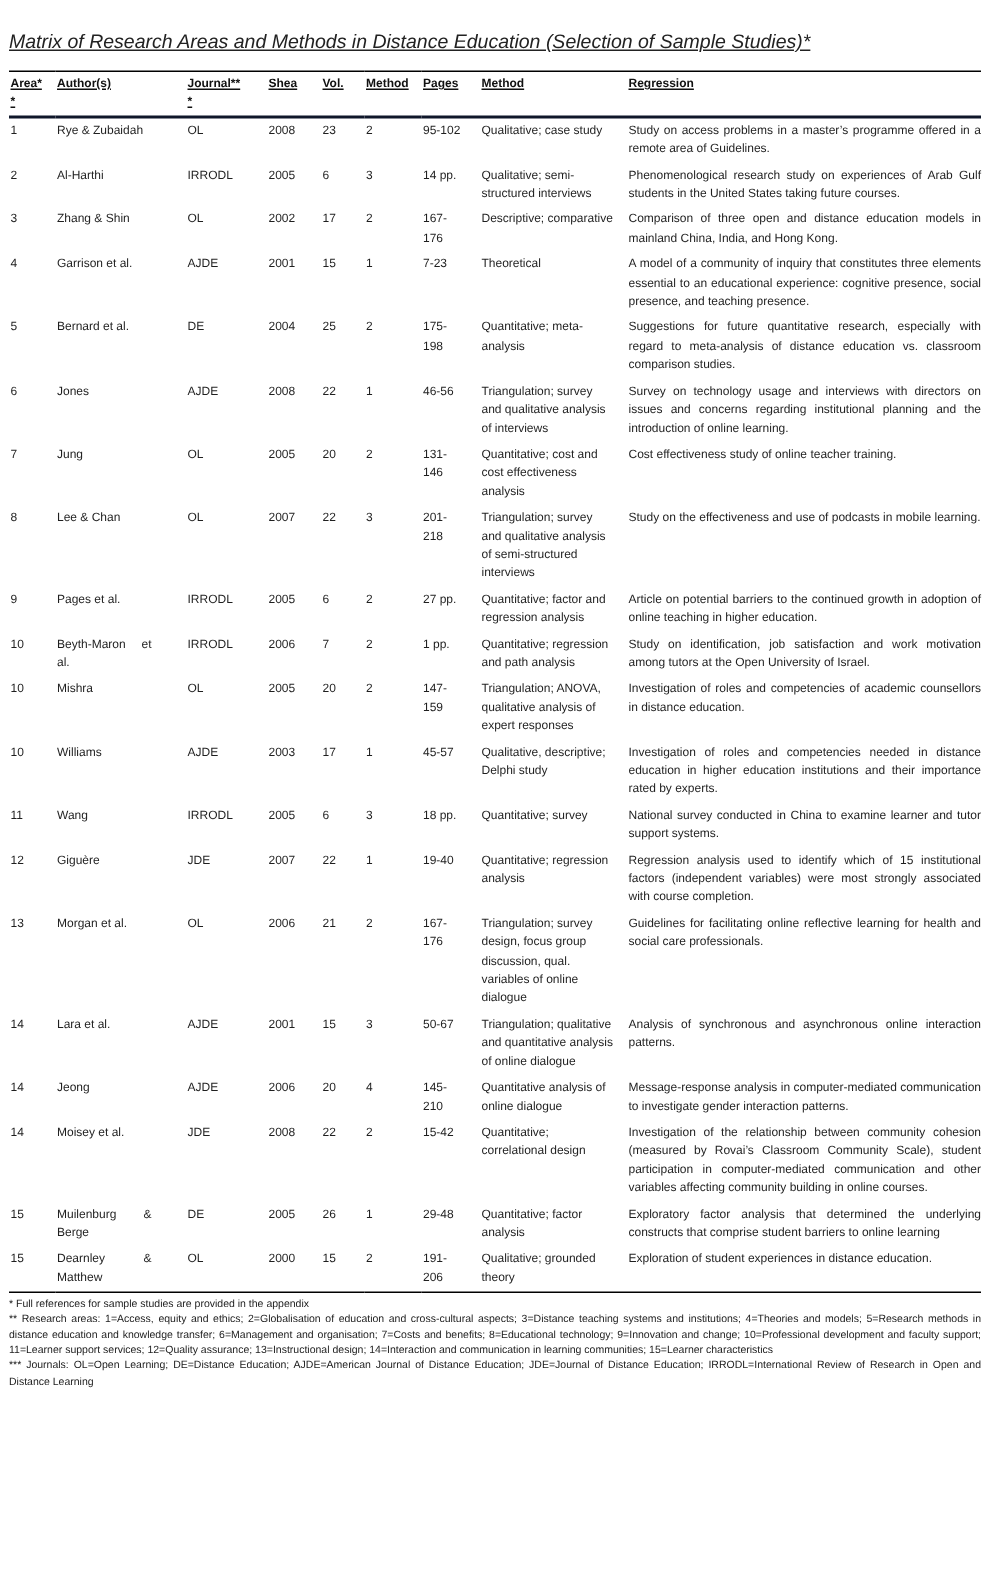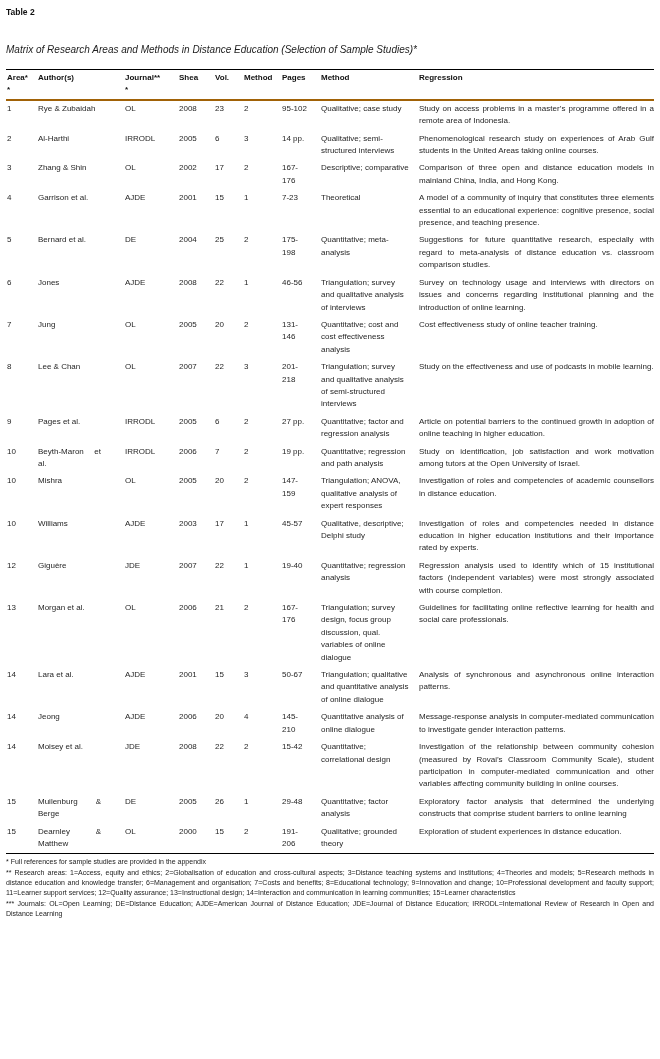--- a/index.html
+++ b/index.html
@@ -8,21 +8,21 @@
     width: 660px; height: 1059px;
     font-family: "Liberation Sans", "DejaVu Sans", sans-serif;
     color: #1f1f1f;
     overflow: hidden;
   }
   .page { padding: 7px 6px 0 6px; width: 660px; }
   .table-label {
     font-size: 8.5px; font-weight: bold; line-height: 11px; color: #111;
   }
   .caption {
-    margin-top: 26px; font-size: 10px; font-style: italic; line-height: 11px; color: #222;
+    margin-top: 15px; font-size: 13px; font-style: italic; line-height: 11px; color: #222; text-decoration: underline;
   }
   table.studies {
     margin-top: 14px;
     width: 648px;
     border-collapse: collapse;
     table-layout: fixed;
     border-top: 1.5px solid #000;
     border-bottom: 1px solid #000;
   }
   col.w-area    { width: 31px; }
@@ -35,41 +35,41 @@
   col.w-method  { width: 98px; }
   col.w-desc    { width: 236px; }
   th, td {
     font-size: 8px; line-height: 12.4px;
     vertical-align: top; text-align: left;
     padding: 2px 4px 3px 1px;
     font-weight: normal;
   }
   thead th {
     font-weight: bold;
-    border-bottom: 2px solid #a16207;
+    border-bottom: 2px solid #0f172a;
     white-space: pre-line;
     padding-bottom: 2px;
     color: #111;
+    text-decoration: underline;
   }
   td.c-author { padding-right: 23px; text-align: justify; }
   td.c-pages  { padding-right: 12px; }
   td.c-method { padding-right: 9px; }
   td.c-desc   { text-align: justify; padding-right: 0; }
   .footnotes { margin-top: 3px; width: 648px; }
   .fn {
     font-size: 7px; line-height: 10.3px; color: #222;
   }
   .fn-justify { text-align: justify; }
 </style>
 </head>
 <body>
 
 <div class="page">
 
-  <div class="table-label">Table 2</div>
 
   <div class="caption">Matrix of Research Areas and Methods in Distance Education (Selection of Sample Studies)*</div>
 
   <table class="studies">
     <colgroup>
       <col class="w-area">
         <col class="w-author">
         <col class="w-journal">
       <col class="w-year">
         <col class="w-vol">
@@ -96,33 +96,33 @@
     <tbody id="table-body">
   <tr>
     <td class="c-area">1</td>
     <td class="c-author">Rye &amp; Zubaidah</td>
     <td class="c-journal">OL</td>
     <td class="c-year">2008</td>
     <td class="c-vol">23</td>
     <td class="c-issue">2</td>
     <td class="c-pages">95-102</td>
     <td class="c-method">Qualitative; case study</td>
-    <td class="c-desc">Study on access problems in a master’s programme offered in a remote area of Indonesia.</td>
+    <td class="c-desc">Study on access problems in a master’s programme offered in a remote area of Guidelines.</td>
   </tr>
 
   <tr>
     <td class="c-area">2</td>
     <td class="c-author">Al-Harthi</td>
     <td class="c-journal">IRRODL</td>
     <td class="c-year">2005</td>
     <td class="c-vol">6</td>
     <td class="c-issue">3</td>
     <td class="c-pages">14 pp.</td>
     <td class="c-method">Qualitative; semi-structured interviews</td>
-    <td class="c-desc">Phenomenological research study on experiences of Arab Gulf students in the United Areas taking online courses.</td>
+    <td class="c-desc">Phenomenological research study on experiences of Arab Gulf students in the United States taking future courses.</td>
   </tr>
 
   <tr>
     <td class="c-area">3</td>
     <td class="c-author">Zhang &amp; Shin</td>
     <td class="c-journal">OL</td>
     <td class="c-year">2002</td>
     <td class="c-vol">17</td>
     <td class="c-issue">2</td>
     <td class="c-pages">167-176</td>
@@ -202,21 +202,21 @@
     <td class="c-desc">Article on potential barriers to the continued growth in adoption of online teaching in higher education.</td>
   </tr>
 
   <tr>
     <td class="c-area">10</td>
     <td class="c-author">Beyth-Maron et al.</td>
     <td class="c-journal">IRRODL</td>
     <td class="c-year">2006</td>
     <td class="c-vol">7</td>
     <td class="c-issue">2</td>
-    <td class="c-pages">19 pp.</td>
+    <td class="c-pages">1 pp.</td>
     <td class="c-method">Quantitative; regression and path analysis</td>
     <td class="c-desc">Study on identification, job satisfaction and work motivation among tutors at the Open University of Israel.</td>
   </tr>
 
   <tr>
     <td class="c-area">10</td>
     <td class="c-author">Mishra</td>
     <td class="c-journal">OL</td>
     <td class="c-year">2005</td>
     <td class="c-vol">20</td>
@@ -231,20 +231,31 @@
     <td class="c-author">Williams</td>
     <td class="c-journal">AJDE</td>
     <td class="c-year">2003</td>
     <td class="c-vol">17</td>
     <td class="c-issue">1</td>
     <td class="c-pages">45-57</td>
     <td class="c-method">Qualitative, descriptive; Delphi study</td>
     <td class="c-desc">Investigation of roles and competencies needed in distance education in higher education institutions and their importance rated by experts.</td>
   </tr>
 
+  <tr>
+    <td class="c-area">11</td>
+    <td class="c-author">Wang</td>
+    <td class="c-journal">IRRODL</td>
+    <td class="c-year">2005</td>
+    <td class="c-vol">6</td>
+    <td class="c-issue">3</td>
+    <td class="c-pages">18 pp.</td>
+    <td class="c-method">Quantitative; survey</td>
+    <td class="c-desc">National survey conducted in China to examine learner and tutor support systems.</td>
+  </tr>
 
   <tr>
     <td class="c-area">12</td>
     <td class="c-author">Giguère</td>
     <td class="c-journal">JDE</td>
     <td class="c-year">2007</td>
     <td class="c-vol">22</td>
     <td class="c-issue">1</td>
     <td class="c-pages">19-40</td>
     <td class="c-method">Quantitative; regression analysis</td>

